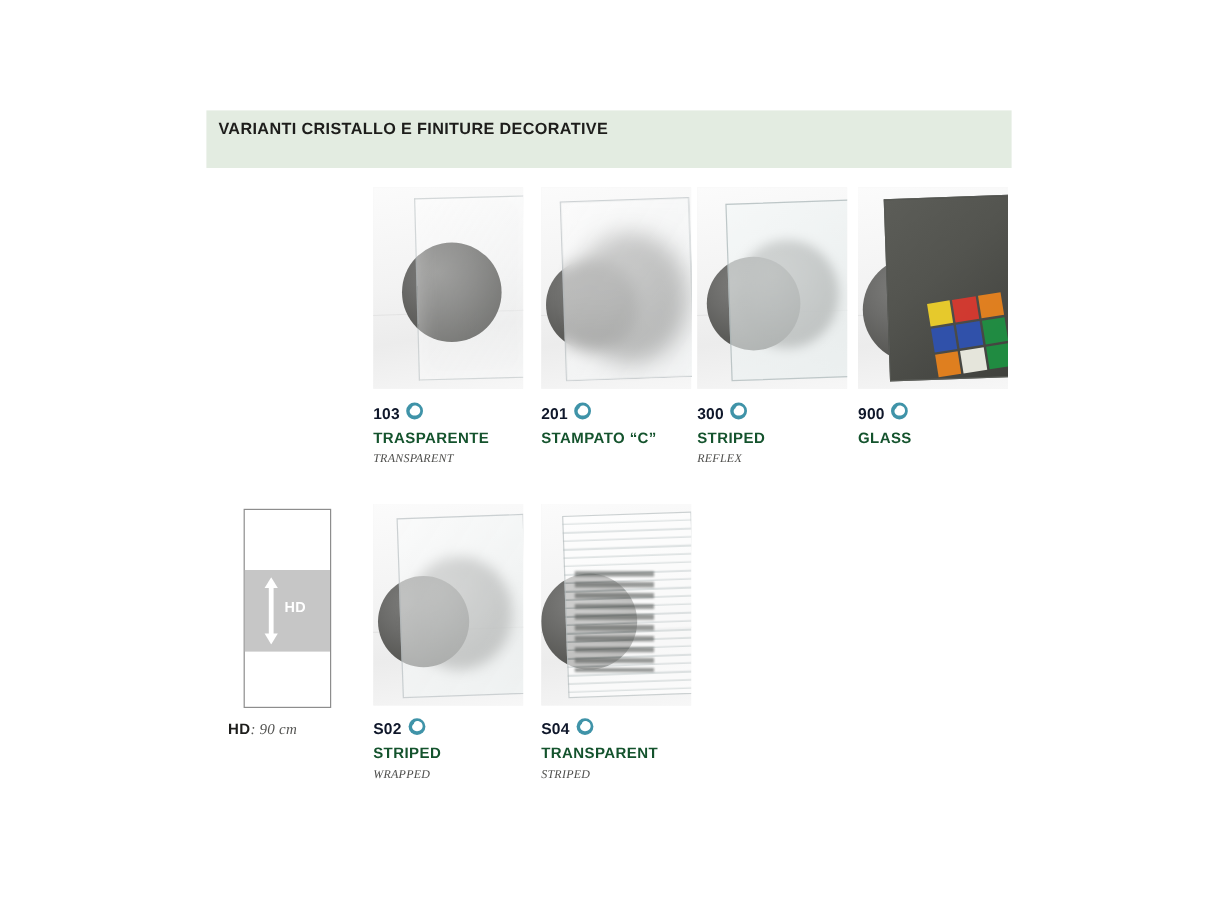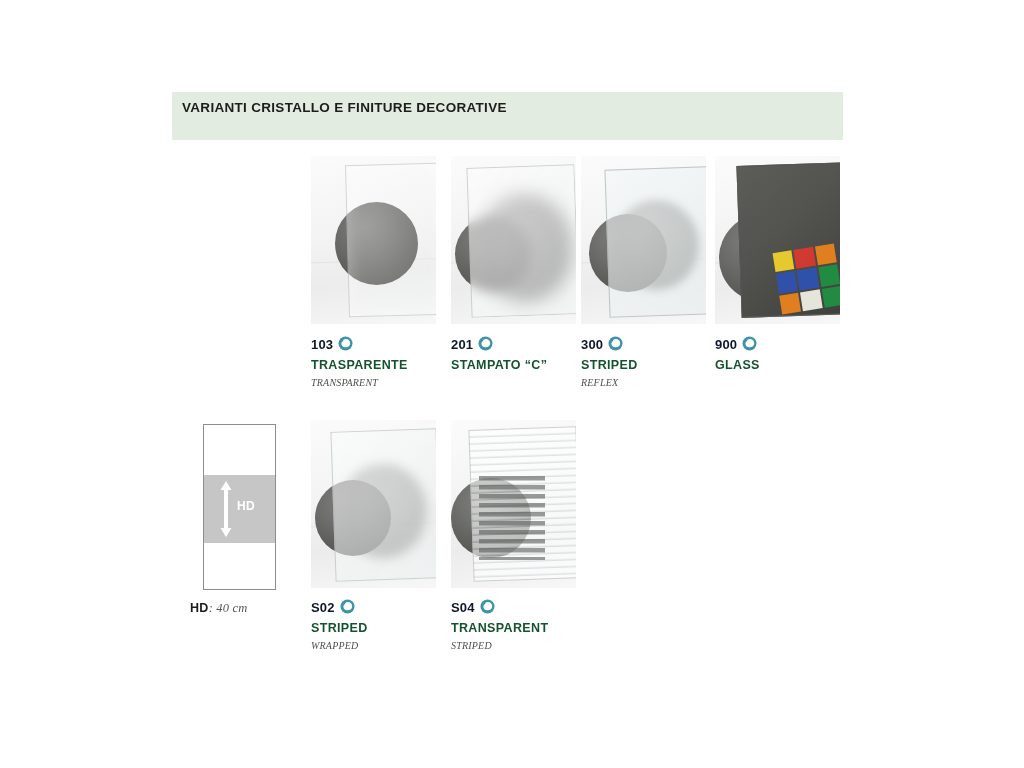--- a/index.html
+++ b/index.html
@@ -401,21 +401,21 @@
   <div id="hd-band"></div>
   <svg id="hd-arrow" viewBox="0 0 12 56">
     <line x1="6" y1="7" x2="6" y2="49" stroke="#ffffff" stroke-width="4"></line>
     <polygon points="6,0 11.5,9 0.5,9" fill="#ffffff"></polygon>
     <polygon points="6,56 11.5,47 0.5,47" fill="#ffffff"></polygon>
   </svg>
   <div id="hd-label">HD</div>
 </div>
 
 <div id="hd-caption">
-  <span class="hd-key">HD</span><span class="hd-val">: 40 cm</span>
+  <span class="hd-key">HD</span><span class="hd-val">: 90 cm</span>
 </div>
 
 <div class="caption" style="left:311px;top:599px;">
   <div class="code-line">
     <span class="code-num">S02</span>
     <span class="gloss-icon">
       <svg width="15" height="15" viewBox="0 0 15 15">
         <circle cx="7.5" cy="7.5" r="7" fill="#3f93a8"></circle>
         <path d="M7.6 2.9 C10.4 2.9 12.3 4.9 12.2 7.2 C12.1 9.6 10.2 11.4 7.4 11.3 C5.0 11.2 3.3 9.6 3.4 7.5 C3.5 6.3 4.3 5.6 4.9 5.3 C5.0 4.1 6.0 2.9 7.6 2.9 Z" fill="#ffffff"></path>
       </svg>

